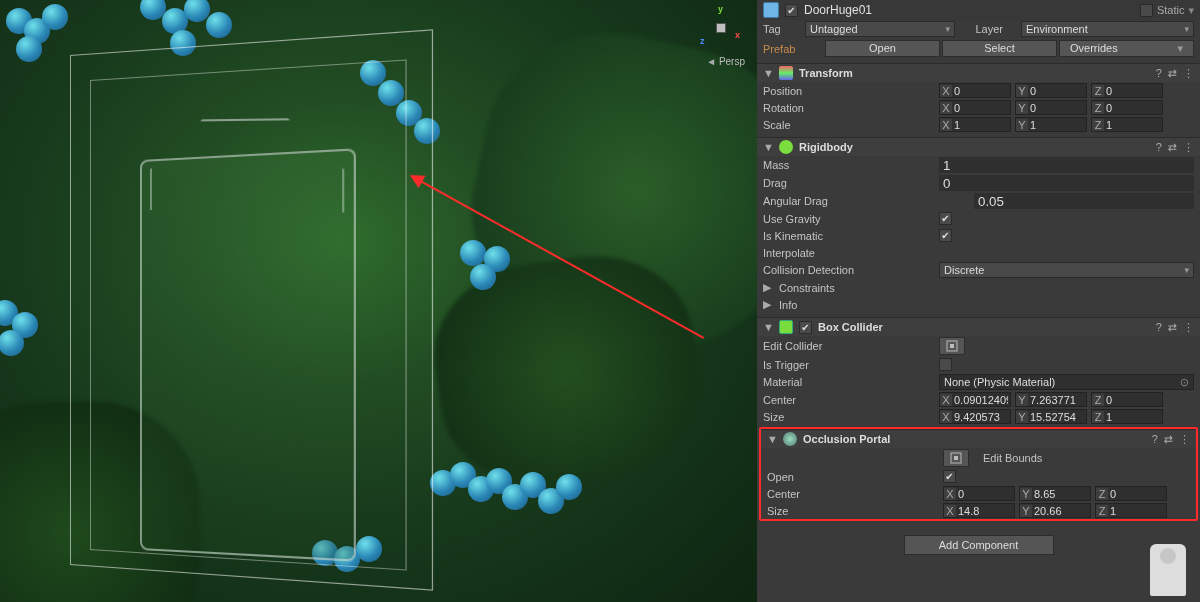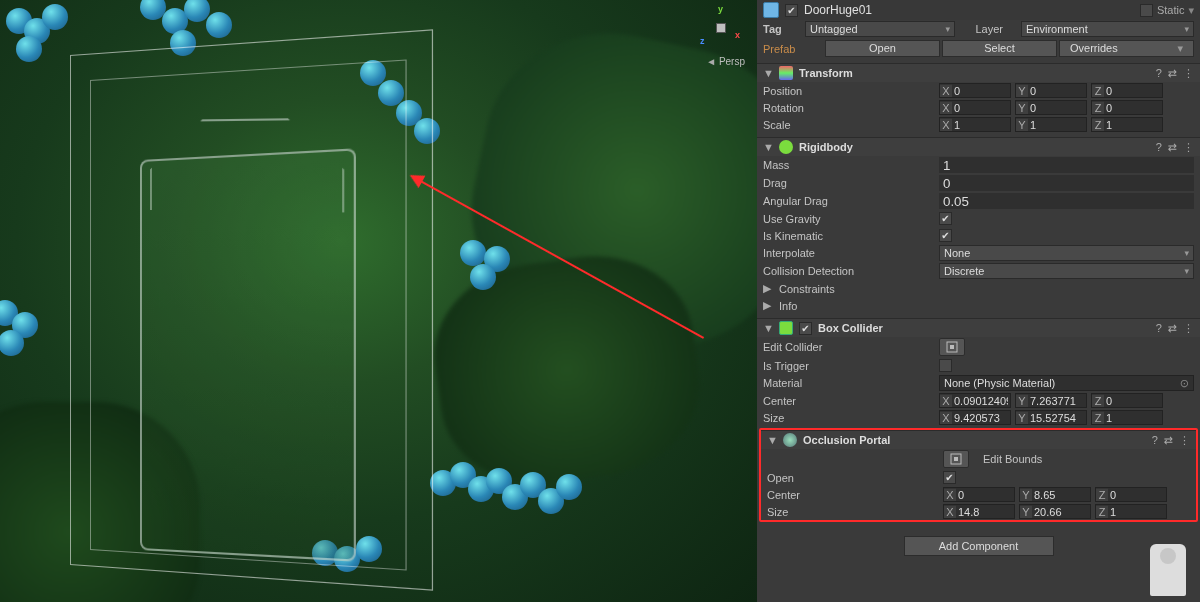--- a/index.html
+++ b/index.html
@@ -80,21 +80,21 @@
   .cube-ico{width:16px;height:16px;background:#6fb6e6;border-radius:2px;border:1px solid #3b7ba6;}
   .checkbox{width:13px;height:13px;background:#4a4a4a;border:1px solid #2a2a2a;display:inline-flex;align-items:center;justify-content:center;font-size:10px;color:#ddd;}
   .checkbox.on::after{content:"✔";}
   .hdr-name{color:#e0e0e0; font-size:12px;}
   .static{margin-left:auto;display:flex;align-items:center;gap:4px;color:#aaa;}
   .row{display:flex;align-items:center;gap:6px;padding:1px 6px; min-height:17px;}
   .lbl{width:170px;color:#c4c4c4; font-size:11px;}
   .dd{flex:1;background:#494949;border:1px solid #2a2a2a;height:16px;line-height:14px;padding:0 4px;color:#ddd;display:flex;justify-content:space-between;align-items:center;}
   .dd::after{content:"▾"; color:#999;font-size:9px;}
   .row.tag .dd{flex:0 0 150px;}
-  .row.tag .lbl{width:36px;font-weight:bold;}
+  .row.tag .lbl{width:36px;}
   .row.tag .lay{width:42px;text-align:right;margin-right:12px;}
   .prefab-row{display:flex;align-items:center;gap:0;padding:2px 6px;}
   .prefab-row .plbl{color:#c98c4a;width:60px;}
   .pbtn{flex:1;height:17px;background:#555;border:1px solid #2c2c2c;text-align:center;line-height:15px;color:#ddd;margin-left:2px;}
   .pbtn:first-of-type{margin-left:0;}
   .component{border-top:1px solid #2b2b2b;margin-top:4px;}
   .chead{display:flex;align-items:center;gap:6px;background:#3e3e3e;padding:2px 6px;}
   .fold{width:10px;color:#aaa;cursor:pointer;}
   .cicon{width:14px;height:14px;border-radius:2px;}
   .cname{font-weight:bold;color:#ddd;}
@@ -296,35 +296,32 @@
     <div class="row">
         <span class="lbl">Mass</span>
         <input class="objfield" style="border: none;" value="1">
       </div>
     <div class="row">
         <span class="lbl">Drag</span>
         <input class="objfield" style="border: none;" value="0">
       </div>
     <div class="row">
         <span class="lbl">Angular Drag</span>
-        <input class="objfield" style="border: none;" value="0.05">
+        <input class="objfield" style="border: none; margin-left: 35px;" value="0.05">
       </div>
     <div class="row">
         <span class="lbl">Use Gravity</span>
         <span class="checkbox on"></span>
       </div>
     <div class="row">
         <span class="lbl">Is Kinematic</span>
         <span class="checkbox on"></span>
       </div>
     <div class="row">
         <span class="lbl">Interpolate</span>
-        <span class="dd">
-          <span>None</span>
-        </span>
       </div>
     <div class="row">
         <span class="lbl">Collision Detection</span>
         <span class="dd">
           <span>Discrete</span>
         </span>
       </div>
     <div class="row">
         <span class="fold">▶</span>
         <span>Constraints</span>

